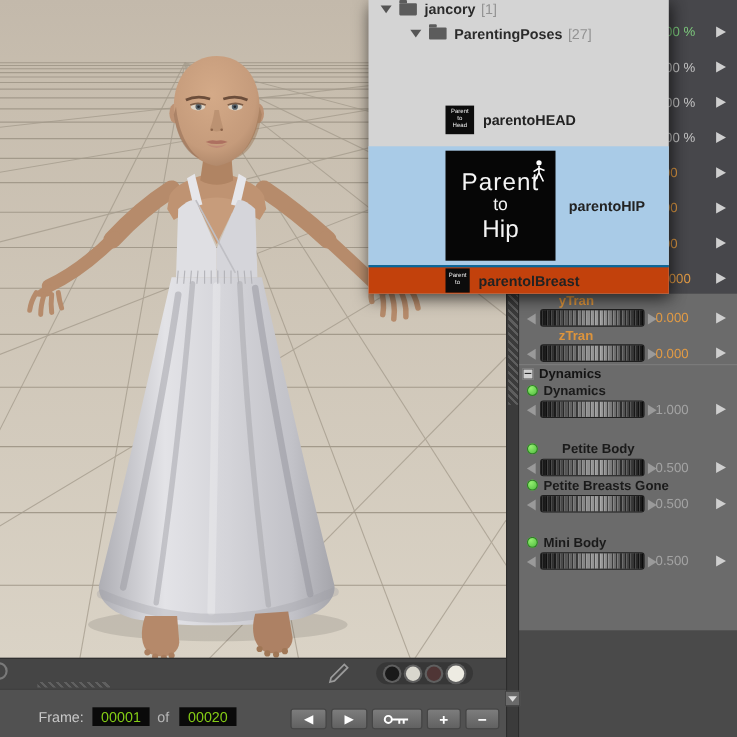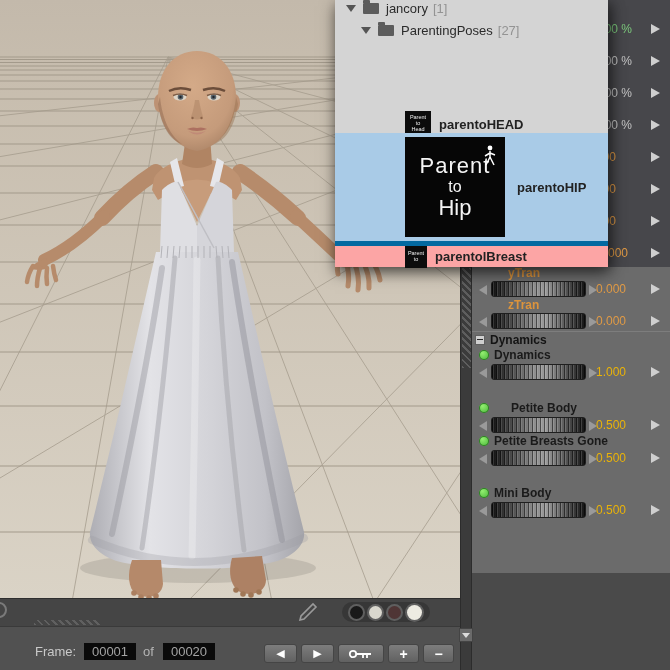--- a/index.html
+++ b/index.html
@@ -19,21 +19,21 @@
                display:flex;align-items:center;justify-content:space-around;padding:0 5px;}
   .pdot{width:13px;height:13px;border-radius:50%;box-shadow:0 0 0 2px rgba(130,130,130,.55);}
   .pdot1{background:#191919;}.pdot2{background:#d9d7ce;}.pdot3{background:#4f3535;}
   .pdot4{background:#edebe2;width:15px;height:15px;}
   #hgrip{position:absolute;left:34px;top:620px;width:66px;height:5px;
          background:repeating-linear-gradient(45deg,#606060 0 2px,#454545 2px 5px);}
 
   
   #frame-bar{position:absolute;left:0;top:626px;width:460px;height:44px;background:#515151;border-top:1px solid #3a3a3a;}
   #frame-label{position:absolute;left:35px;top:17px;font-size:13px;color:#c9c9c9;}
-  .ffield{position:absolute;top:16px;height:17px;background:#0a0a0a;color:#a3a3a3;font-size:13px;
+  .ffield{position:absolute;top:16px;height:17px;background:#0a0a0a;color:#84cc16;font-size:13px;
           text-align:center;line-height:17px;padding:0 3px;}
   #frame-current{left:84px;width:52px;}
   #frame-of{position:absolute;left:143px;top:17px;font-size:13px;color:#b5b5b5;}
   #frame-total{left:163px;width:52px;}
   .tbtn{position:absolute;top:17px;height:19px;border-radius:3px;border:1px solid #454545;
         background:linear-gradient(#7d7d7d,#616161);color:#fff;display:flex;align-items:center;justify-content:center;
         font-size:11px;font-weight:bold;}
   #btn-prev{left:264px;width:33px;} #btn-next{left:301px;width:33px;}
   #btn-key{left:338px;width:46px;} #btn-plus{left:388px;width:31px;font-size:14px;}
   #btn-minus{left:423px;width:31px;font-size:14px;}
@@ -63,40 +63,40 @@
   .hdr{position:absolute;left:0;width:198px;height:16px;border-top:1px solid #7d7d7d;}
   .hdr .hbox{position:absolute;left:3px;top:3px;width:10px;height:10px;background:#cfcfcf;border:1px solid #5f5f5f;}
   .hdr .hbox::after{content:"";position:absolute;left:1px;right:1px;top:3px;height:1px;background:#2a2a2a;}
   .hdr .htitle{position:absolute;left:18px;top:1px;font-size:12px;font-weight:bold;color:#141414;}
   .srow{position:absolute;left:0;width:198px;height:18px;}
   .sdec{position:absolute;left:7px;top:4px;width:0;height:0;border-top:5px solid transparent;border-bottom:5px solid transparent;border-right:8px solid #9a9a9a;}
   .sinc{position:absolute;left:117px;top:4px;width:0;height:0;border-top:5px solid transparent;border-bottom:5px solid transparent;border-left:8px solid #9a9a9a;}
   .sbar{position:absolute;left:19px;top:0;width:95px;height:16px;border-radius:3px;border:1px solid #1f1f1f;
         background-image:repeating-linear-gradient(90deg,rgba(0,0,0,.5) 0 1px,rgba(255,255,255,.14) 1px 2px,rgba(0,0,0,0) 2px 4px),
                          linear-gradient(90deg,#121212,#8e8e8e 45%,#9c9c9c 58%,#141414);}
-  .sval{position:absolute;top:1px;font-size:12px;color:#eab308;}
+  .sval{position:absolute;top:1px;font-size:12px;color:#a3a3a3;}
   .sval.orange{color:#e09a45;}
   .srow .menu-arrow{top:3px;}
 
   
   #popup{position:absolute;left:335px;top:0;width:273px;height:267px;background:#d4d4d4;z-index:5;
          box-shadow:0 6px 14px rgba(0,0,0,.5),5px 2px 12px rgba(0,0,0,.3);color:#2b2b2b;}
   .prow{position:absolute;left:0;width:273px;display:flex;align-items:center;}
   .disc{width:0;height:0;border-left:5px solid transparent;border-right:5px solid transparent;border-top:7px solid #555;margin-right:7px;}
   .folder{width:16px;height:11px;background:#5c5c5c;border-radius:1px;position:relative;margin-right:7px;}
   .folder::before{content:"";position:absolute;left:0;top:-3px;width:7px;height:3px;background:#5c5c5c;border-radius:1px 1px 0 0;}
-  .fname{font-size:13px;font-weight:normal;color:#2b2b2b;}
+  .fname{font-size:13px;font-weight:bold;color:#2b2b2b;}
   .fcount{font-size:13px;color:#939393;margin-left:5px;}
   .thumb-sm{width:26px;height:26px;background:#0c0c0c;color:#efefef;margin-right:8px;flex:0 0 auto;
             display:flex;flex-direction:column;align-items:center;justify-content:center;line-height:1.05;
             font-size:5.5px;overflow:hidden;}
   .ilabel{font-size:13px;font-weight:bold;color:#222;}
   #row-chest{background:#a9a9a9;}
   #row-hip{background:#a9cbe7;}
-  #row-lbreast{background:#fca5a5;border-top:5px solid #0369a1;}
+  #row-lbreast{background:#c2410c;border-top:2px solid #0369a1;}
   #thumb-hip{position:relative;width:100px;height:100px;background:#060606;color:#f4f4f4;margin:0 12px 0 70px;flex:0 0 auto;
              display:flex;flex-direction:column;align-items:center;justify-content:center;line-height:1.1;}
   #thumb-hip .t1{font-size:22px;letter-spacing:1px;}
   #thumb-hip .t2{font-size:16px;}
   #thumb-hip .t3{font-size:22px;}
   #thumb-hip svg{position:absolute;right:8px;top:8px;}
 </style>
 </head>
 <body>
 
@@ -394,30 +394,30 @@
     </div>
   </div>
 
   <div id="popup">
     <div class="prow" style="top:0;height:17px;padding-left:11px">
       <span class="disc"></span>
       <span class="folder"></span>
       <span class="fname">jancory</span>
       <span class="fcount">[1]</span>
     </div>
-    <div class="prow" style="top:17px;height:26px;padding-left:26px">
+    <div class="prow" style="top:17px;height:26px;padding-left:38px">
       <span class="disc"></span>
       <span class="folder"></span>
       <span class="fname">ParentingPoses</span>
       <span class="fcount">[27]</span>
     </div>
 
 
 
-    <div class="prow" style="top:109px;height:30px;padding-left:70px">
+    <div class="prow" style="top:94px;height:30px;padding-left:70px">
       <span class="thumb-sm">
         <span>Parent</span>
         <span>to</span>
         <span>Head</span>
       </span>
       <span class="ilabel">parentoHEAD</span>
     </div>
 
     <div class="prow" id="row-hip" style="top:133px;height:108px">
       <span id="thumb-hip">

